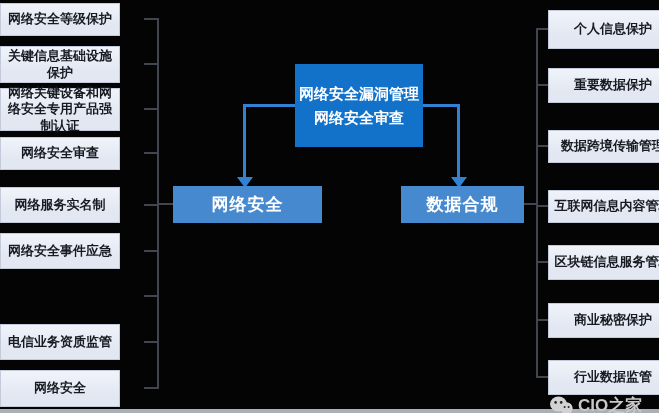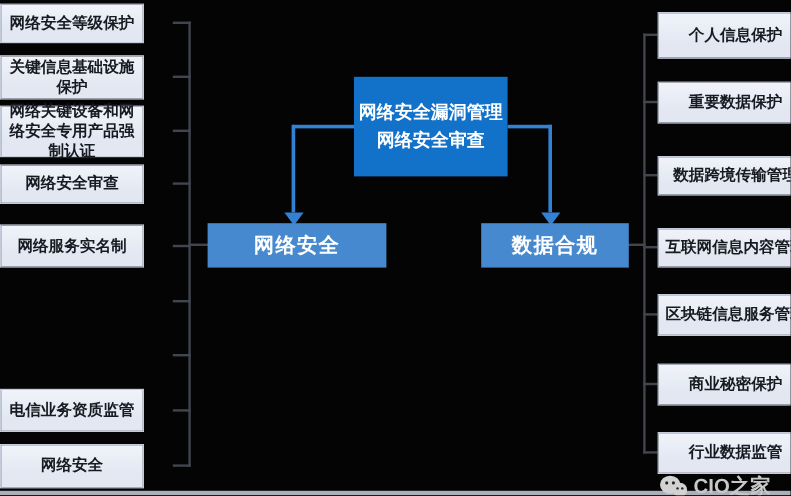--- a/index.html
+++ b/index.html
@@ -113,20 +113,21 @@
   </div>
 
   <div class="branch-box branch-left">网络安全</div>
   <div class="branch-box branch-right">数据合规</div>
 
   <div class="item left L0">网络安全等级保护</div>
   <div class="item left L1">关键信息基础设施保护</div>
   <div class="item left L2">网络关键设备和网络安全专用产品强制认证</div>
   <div class="item left L4">网络服务实名制</div>
   <div class="item left L3">网络安全审查</div>
+  <div class="item left L5">网络安全事件应急</div>
   <div class="item left L7">电信业务资质监管</div>
   <div class="item left L8">网络安全</div>
 
   <div class="item right R0">个人信息保护</div>
   <div class="item right R1">重要数据保护</div>
   <div class="item right R2">数据跨境传输管理</div>
   <div class="item right R3">互联网信息内容管理</div>
   <div class="item right R4">区块链信息服务管理</div>
   <div class="item right R5">商业秘密保护</div>
   <div class="item right R6">行业数据监管</div>

